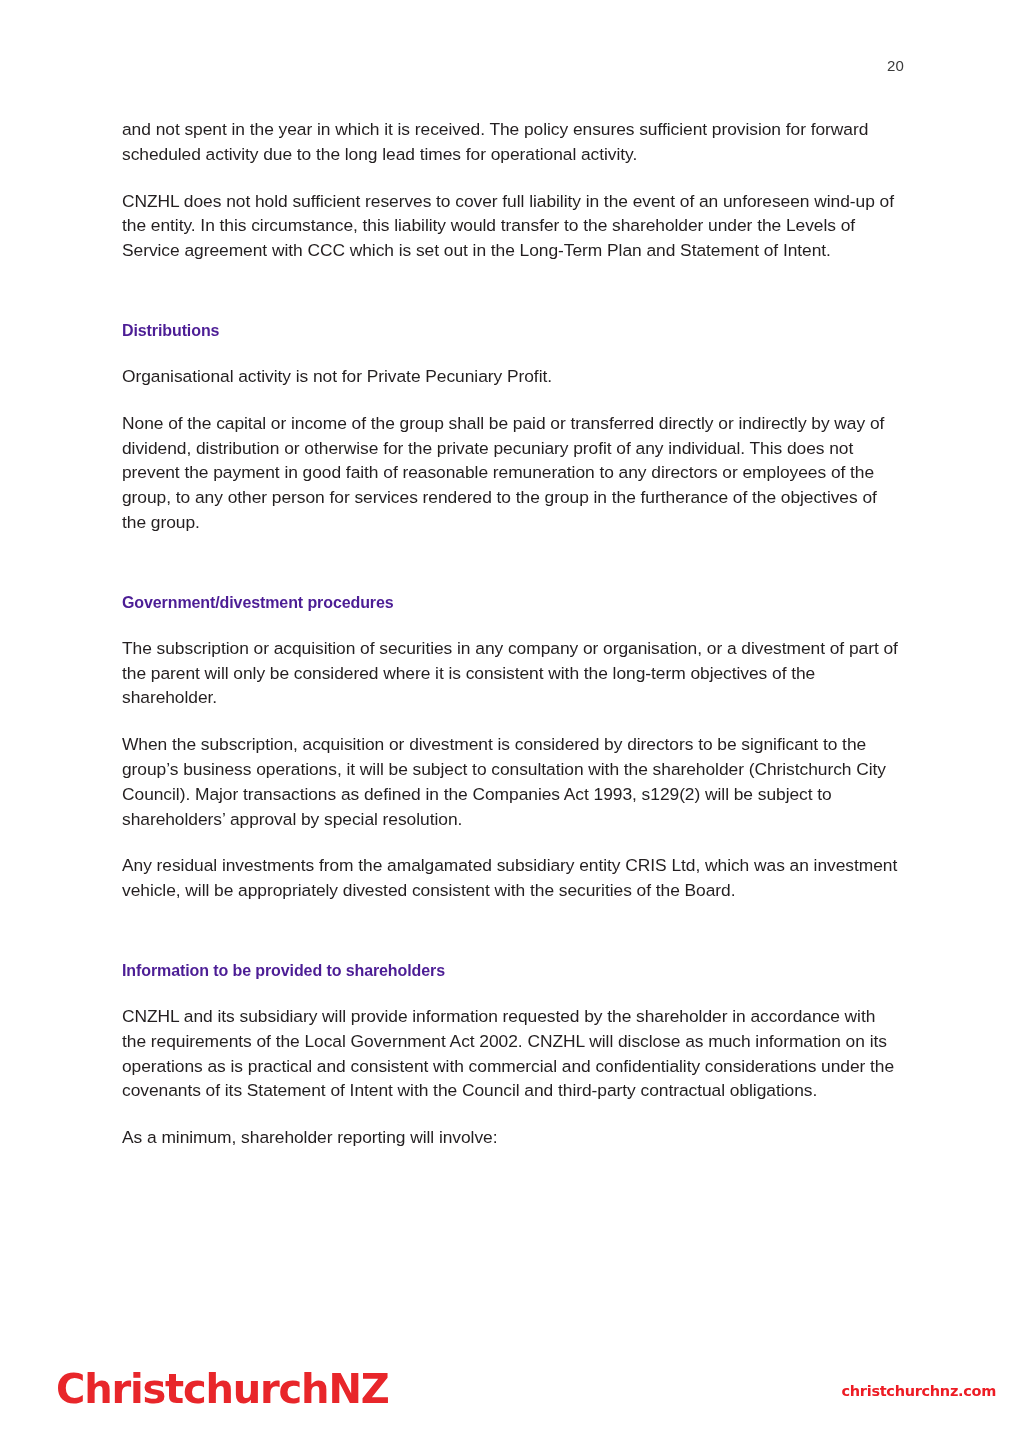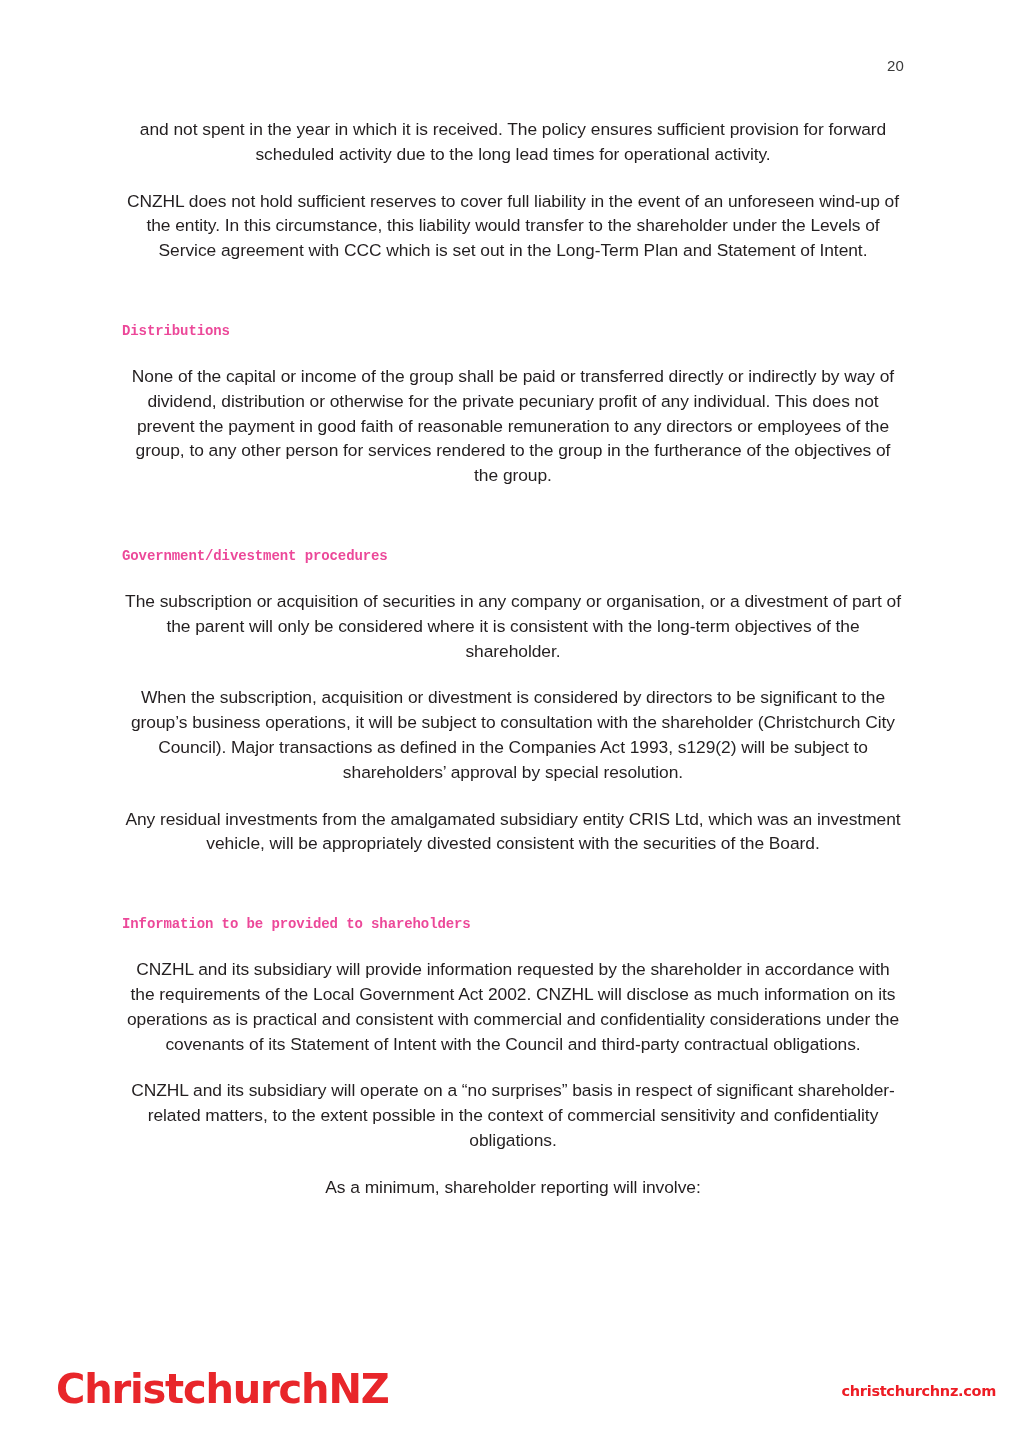--- a/index.html
+++ b/index.html
@@ -34,33 +34,32 @@
     left: 122px;
     top: 117px;
     width: 782px;
   }
   p.body-text {
     margin: 0 0 22px 0;
     font-size: 17.4px;
     line-height: 24.8px;
     color: #231f20;
     letter-spacing: -0.05px;
-    text-align: center;
+    text-align: left;
   }
   p.body-text:last-child {
     margin-bottom: 0;
   }
   h2.section-heading {
     margin: 56px 0 21px 0;
-    font-size: 14px;
+    font-size: 16px;
     line-height: 24px;
     font-weight: bold;
-    color: #ec4899;
+    color: #4c1d95;
     letter-spacing: -0.1px;
-    font-family: Liberation Mono, monospace;
   }
   .section:first-child h2.section-heading {
     margin-top: 0;
   }
   .footer {
     position: absolute;
     left: 0;
     bottom: 0;
     width: 1012px;
     height: 120px;
@@ -100,34 +99,34 @@
 
   <div class="content">
 
     <div class="section">
       <p class="body-text">and not spent in the year in which it is received. The policy ensures sufficient provision for forward scheduled activity due to the long lead times for operational activity.</p>
       <p class="body-text">CNZHL does not hold sufficient reserves to cover full liability in the event of an unforeseen wind-up of the entity. In this circumstance, this liability would transfer to the shareholder under the Levels of Service agreement with CCC which is set out in the Long-Term Plan and Statement of Intent.</p>
     </div>
 
     <div class="section">
       <h2 class="section-heading">Distributions</h2>
+      <p class="body-text">Organisational activity is not for Private Pecuniary Profit.</p>
       <p class="body-text">None of the capital or income of the group shall be paid or transferred directly or indirectly by way of dividend, distribution or otherwise for the private pecuniary profit of any individual. This does not prevent the payment in good faith of reasonable remuneration to any directors or employees of the group, to any other person for services rendered to the group in the furtherance of the objectives of the group.</p>
     </div>
 
     <div class="section">
       <h2 class="section-heading">Government/divestment procedures</h2>
       <p class="body-text">The subscription or acquisition of securities in any company or organisation, or a divestment of part of the parent will only be considered where it is consistent with the long-term objectives of the shareholder.</p>
       <p class="body-text">When the subscription, acquisition or divestment is considered by directors to be significant to the group’s business operations, it will be subject to consultation with the shareholder (Christchurch City Council). Major transactions as defined in the Companies Act 1993, s129(2) will be subject to shareholders’ approval by special resolution.</p>
       <p class="body-text">Any residual investments from the amalgamated subsidiary entity CRIS Ltd, which was an investment vehicle, will be appropriately divested consistent with the securities of the Board.</p>
     </div>
 
     <div class="section">
       <h2 class="section-heading">Information to be provided to shareholders</h2>
       <p class="body-text">CNZHL and its subsidiary will provide information requested by the shareholder in accordance with the requirements of the Local Government Act 2002. CNZHL will disclose as much information on its operations as is practical and consistent with commercial and confidentiality considerations under the covenants of its Statement of Intent with the Council and third-party contractual obligations.</p>
-      <p class="body-text">CNZHL and its subsidiary will operate on a “no surprises” basis in respect of significant shareholder-related matters, to the extent possible in the context of commercial sensitivity and confidentiality obligations.</p>
       <p class="body-text">As a minimum, shareholder reporting will involve:</p>
     </div>
 
   </div>
 
   <div class="footer">
     <div class="brand-logo">ChristchurchNZ</div>
     <a class="brand-url" href="#">christchurchnz.com</a>
   </div>
 

